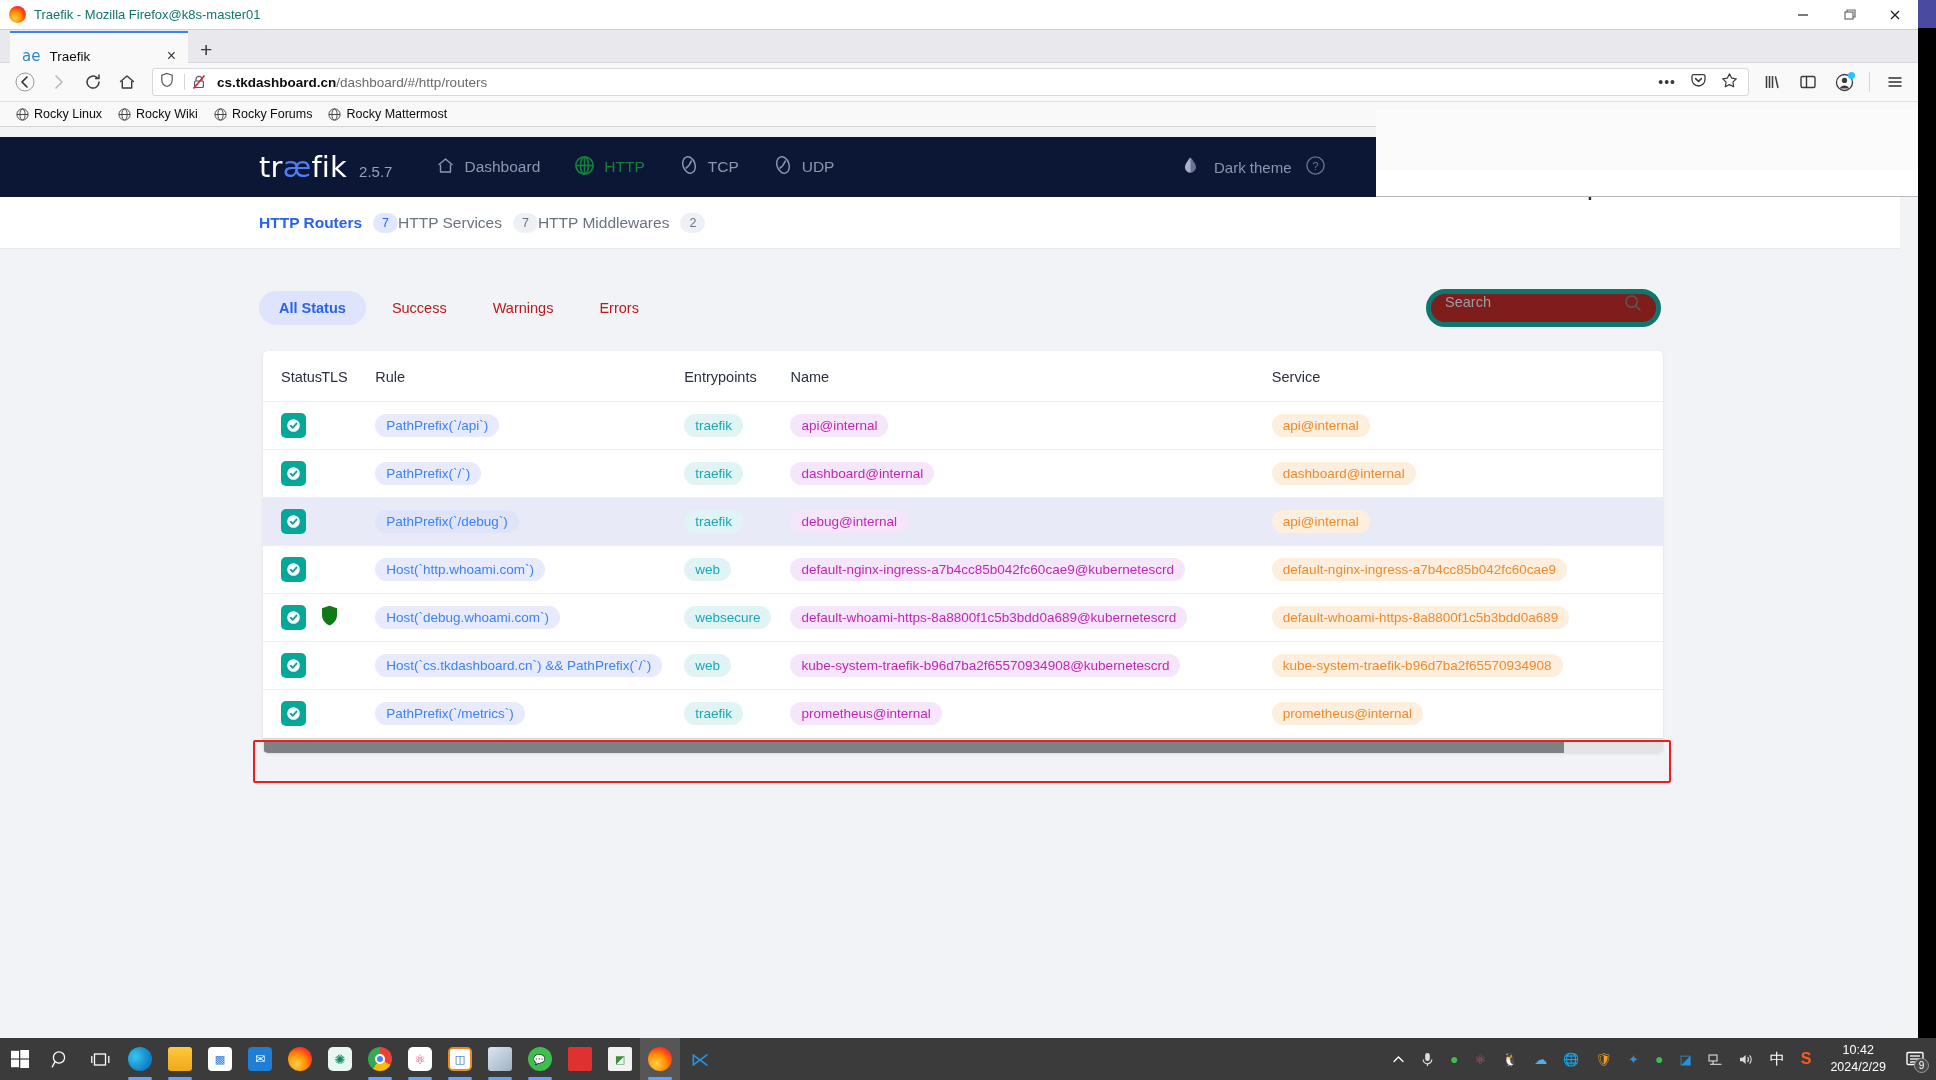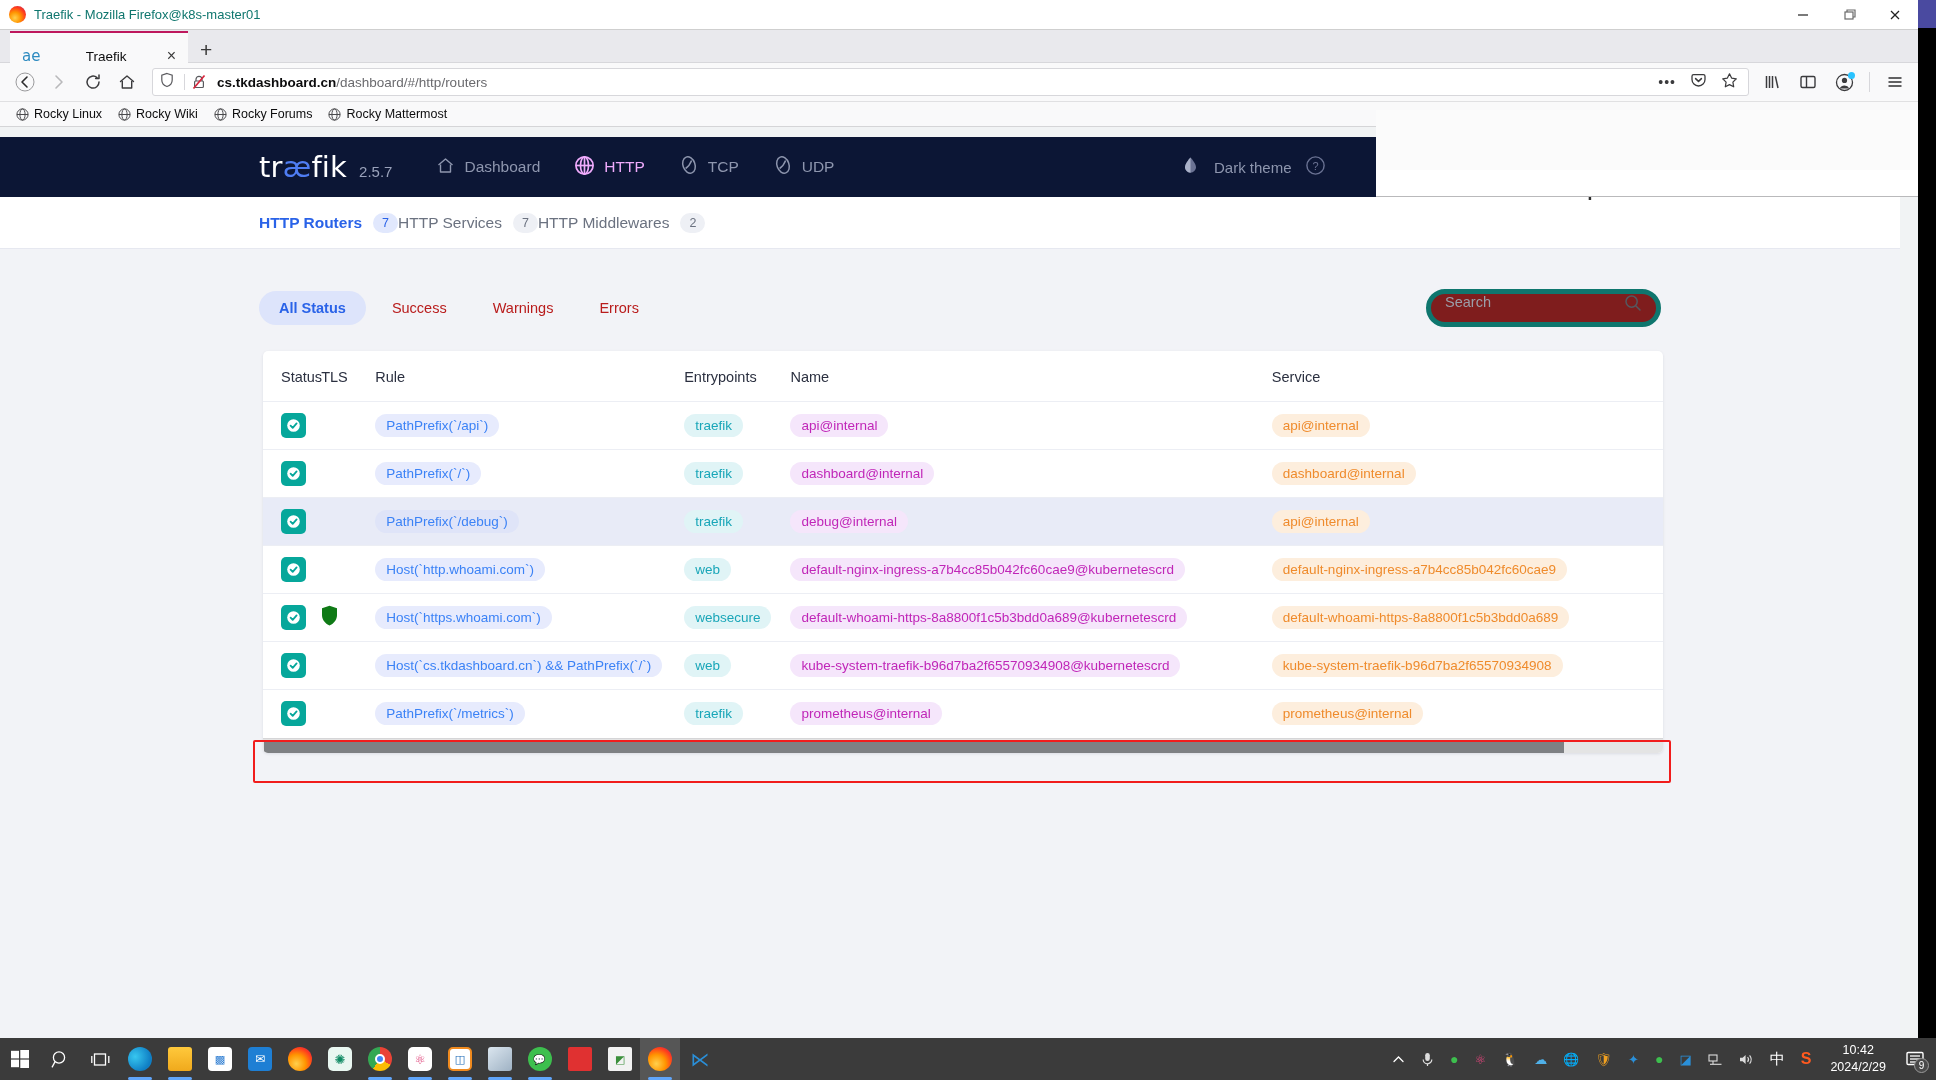--- a/index.html
+++ b/index.html
@@ -23,22 +23,22 @@
   .ff-logo { width:17px; height:17px; margin-left:9px; margin-right:8px; border-radius:50%;
              background: radial-gradient(circle at 35% 70%, #ffd04d 0%, #ff9500 35%, #ff3b1f 65%, #a8246b 100%); flex:none; }
   .title-text { font-size:13px; color:#0f766e; white-space:nowrap; }
   .winbtns { position:absolute; right:0; top:0; height:30px; display:flex; }
   .winbtn { width:46px; height:30px; display:flex; align-items:center; justify-content:center; color:#222; }
   .winbtn svg { display:block; }
 
   
   .tabstrip { height:33px; background:#e9e9ed; display:flex; align-items:flex-end; padding-left:10px; position:relative; }
   .tabstrip:after { content:""; position:absolute; left:0; right:0; bottom:0; height:1px; background:#d7d7db; }
-  .tab { position:relative; width:178px; height:32px; background:#f9f9fa; border-top:2px solid #be185d;
-         display:flex; align-items:center; padding:16px 8px 0 12px; z-index:2;text-align:center; }
+  .tab { position:relative; width:178px; height:32px; background:#f9f9fa; border-top:2px solid #3b82f6;
+         display:flex; align-items:center; padding:16px 8px 0 12px; z-index:2; }
   .tab .favicon { font-size:15px; color:#2e8bc0; margin-right:9px; font-family:"DejaVu Sans",sans-serif; }
   .tab .tab-label { font-size:13.5px; color:#0c0c0d; flex:1; white-space:nowrap; overflow:hidden; }
   .tab .tab-close { font-size:16px; color:#3a3a3a; line-height:1; padding:0 4px; }
   .newtab { font-size:21px; color:#3a3a3a; margin-left:12px; margin-bottom:3px; line-height:1; }
 
   
   .navbar { height:39px; background:#f9f9fa; display:flex; align-items:center; padding:0 8px; border-bottom:1px solid #e0e0e2; }
   .navicon { width:34px; height:30px; display:flex; align-items:center; justify-content:center; color:#3b3b3d; }
   .navicon.disabled { color:#b9b9bb; }
   .urlbar { flex:1; height:28px; margin:0 8px; background:#fff; border:1px solid #d7d7db; border-radius:3px;
@@ -61,21 +61,21 @@
 
   
   .page { position:absolute; left:0; top:137px; width:1900px; height:901px; background:#f2f3f7; overflow:hidden; }
   .tk-header { height:60px; background:#0c1635; display:flex; align-items:center; position:relative; }
   .brand { display:flex; align-items:baseline; margin-left:259px; }
   .brand-logo { font-size:29px; color:#ffffff; letter-spacing:.2px; font-family:"DejaVu Sans", sans-serif; }
   .brand-logo .ae { color:#4f7df3; }
   .brand-ver { font-size:15px; color:#9aa2bb; margin-left:12px; }
   .tk-nav { display:flex; align-items:center; margin-left:44px; gap:34px; }
   .tk-nav-item { display:flex; align-items:center; gap:9px; font-size:15.5px; color:#8e96ae; }
-  .tk-nav-item.active { color:#f0abfc; }
+  .tk-nav-item.active { color:#15803d; }
   .tk-right { display:flex; align-items:center; gap:13px; position:absolute; left:1180px; }
   .tk-right .theme-label { font-size:15px; color:#8e96ae; }
 
   .tabs-bar { height:52px; background:#ffffff; display:flex; align-items:center; padding-left:259px; 
               border-bottom:1px solid #e6e8f0; }
   .ptab { display:flex; align-items:center; gap:11px; font-size:15.5px; color:#6b7280; height:52px; }
   .ptab.active { color:#2a63e8; font-weight:700; }
   .ptab .cnt { font-size:12.5px; background:#eef0f5; color:#6b7280; border-radius:11px; padding:3px 9px; font-weight:400; }
   .ptab.active .cnt { background:#e1e8fd; color:#2a63e8; }
 
@@ -483,21 +483,21 @@
                       <circle cx="7.5" cy="7.5" r="6.3" fill="#fff"></circle>
                       <path d="M4.6 7.6 L6.7 9.8 L10.6 5.4" fill="none" stroke="#06a79b" stroke-width="1.8" stroke-linecap="round" stroke-linejoin="round"></path>
                     </svg>
                   </div>
               </td>
               <td class="c-tls">
                 <span class="shield"><svg width="17" height="21" viewBox="0 0 17 21">
                       <path d="M8.5 0.8 L16 3.3 V10 C16 15.2 12.4 19 8.5 20.4 C4.6 19 1 15.2 1 10 V3.3 Z" fill="#0f7a16"></path>
                     </svg></span>
               </td>
-              <td class="c-rule"><span class="pill pill-rule">Host(`https.whoami.com`)</span></td>
+              <td class="c-rule"><span class="pill pill-rule">Host(`debug.whoami.com`)</span></td>
               <td class="c-entry"><span class="pill pill-entry">websecure</span></td>
               <td class="c-name"><span class="pill pill-name">default-whoami-https-8a8800f1c5b3bdd0a689@kubernetescrd</span></td>
               <td class="c-service"><span class="pill pill-svc">default-whoami-https-8a8800f1c5b3bdd0a689</span></td>
             </tr>
 
             <tr>
               <td class="c-status">
                 <div class="ok-badge">
                     <svg width="15" height="15" viewBox="0 0 15 15">
                       <circle cx="7.5" cy="7.5" r="6.3" fill="#fff"></circle>

